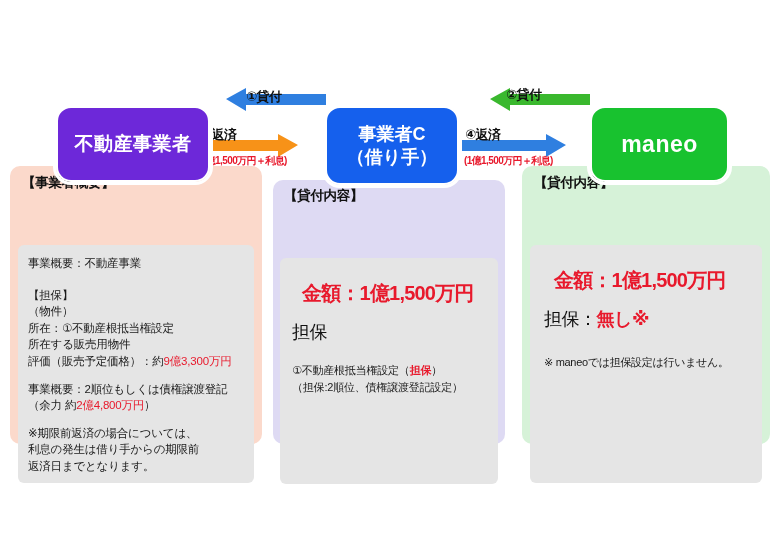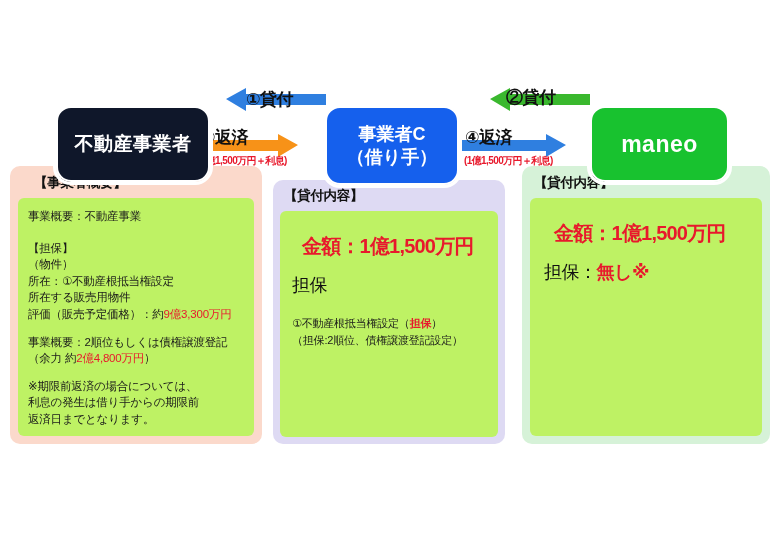--- a/index.html
+++ b/index.html
@@ -21,42 +21,43 @@
   }
 
   
   .panel {
     position: absolute;
     border-radius: 10px;
     box-sizing: border-box;
   }
   .panel-inner {
     position: absolute;
-    background: #bef264;
+    background: #e5e5e5;
     border-radius: 6px;
     box-sizing: border-box;
     overflow: hidden;
+    margin-top: 47px;
   }
   .panel-title {
     position: absolute;
     font-weight: bold;
     font-size: 13.5px;
     color: #111111;
     letter-spacing: -0.3px;
     white-space: nowrap;
   }
 
   #panel-left {
     left: 10px;  top: 166px;  width: 252px; height: 278px;
     background: #fbd9cb;
   }
   #panel-left .panel-inner {
     left: 8px; top: 32px; width: 236px; height: 238px;
   }
-  #panel-left .panel-title { left: 24px; top: 8px; }
+  #panel-left .panel-title { left: 12px; top: 8px; }
 
   #panel-mid {
     left: 273px; top: 180px; width: 232px; height: 264px;
     background: #dedaf3;
   }
   #panel-mid .panel-inner {
     left: 7px; top: 31px; width: 218px; height: 226px;
   }
   #panel-mid .panel-title { left: 11px; top: 7px; }
 
@@ -89,21 +90,21 @@
     border-radius: 15px;
     display: flex;
     align-items: center;
     justify-content: center;
     box-sizing: border-box;
   }
   #actor-estate {
     left: 53px; top: 103px; width: 160px; height: 82px;
   }
   #actor-estate .actor-core {
-    background: #0f172a;
+    background: #6d28d9;
     border: 2px solid #ffffff;
     font-size: 19px;
     letter-spacing: 0.5px;
   }
   #actor-borrower {
     left: 322px; top: 103px; width: 140px; height: 85px;
   }
   #actor-borrower .actor-core {
     background: #1560ed;
     border: 2px solid #ffffff;
@@ -123,41 +124,41 @@
   
   .arrow-group { position: absolute; z-index: 4; }
   #arrows-left  { left: 198px; top: 88px; width: 128px; height: 86px; }
   #arrows-right { left: 462px; top: 86px; width: 128px; height: 88px; }
 
   .arrow-svg { position: absolute; left: 0; top: 0; }
 
   .arrow-label {
     position: absolute;
     font-weight: bold;
-    font-size: 17px;
+    font-size: 13px;
     color: #111111;
     white-space: nowrap;
     letter-spacing: -0.5px;
     z-index: 5;
   }
   .arrow-sub {
     position: absolute;
     font-weight: bold;
     font-size: 10px;
     color: #e8192c;
     white-space: nowrap;
     letter-spacing: -0.6px;
     z-index: 5;
   }
 
   #lbl-1 { left: 48px; top: 0px; }
   #lbl-3 { left: 3px; top: 38px; }
   #sub-left { left: 0px; top: 66px; }
 
-  #lbl-2 { left: 44px; top: 0px; font-family: Liberation Mono, monospace; }
+  #lbl-2 { left: 44px; top: 0px; }
   #lbl-4 { left: 3px; top: 40px; }
   #sub-right { left: 2px; top: 68px; }
 
   
   .body-text {
     position: absolute;
     color: #1a1a1a;
     font-size: 11.5px;
     line-height: 1.42;
     letter-spacing: -0.2px;
@@ -227,20 +228,21 @@
       <div class="collateral-head" id="mid-collateral">担保</div>
       <div class="body-text" id="mid-detail"><span>①不動産根抵当権設定（</span><span class="red" style="font-weight:bold">担保</span><span>）</span><br><span>（担保:2順位、債権譲渡登記設定）</span></div>
     </div>
   </div>
 
   <div class="panel" id="panel-right">
     <div class="panel-title">【貸付内容】</div>
     <div class="panel-inner">
       <div class="amount-line" id="right-amount">金額：1億1,500万円</div>
       <div class="collateral-head" id="right-collateral"><span>担保：</span><span class="red" style="font-weight:bold">無し※</span></div>
+      <div class="body-text" id="right-note">※ maneoでは担保設定は行いません。</div>
     </div>
   </div>
 
   <div class="actor" id="actor-estate">
     <div class="actor-core">不動産事業者</div>
   </div>
 
   <div class="actor" id="actor-borrower">
     <div class="actor-core">
       <div>

